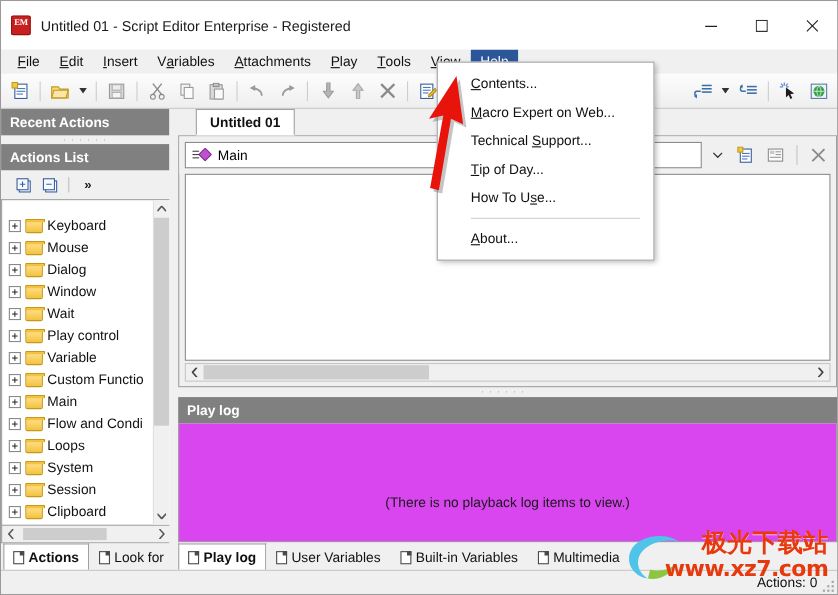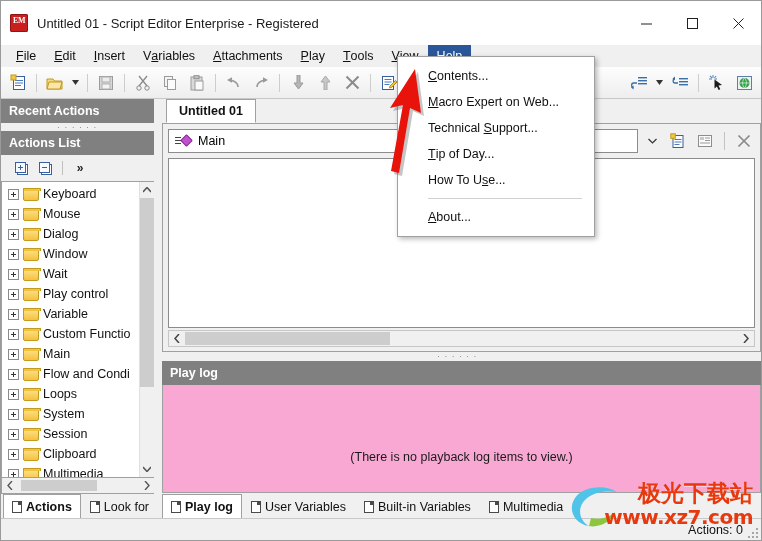--- a/index.html
+++ b/index.html
@@ -94,21 +94,21 @@
   .tt-btn { width:20px; height:20px; display:flex; align-items:center; justify-content:center; }
   .tt-sep { width:1px; height:14px; background:#c0c0c0; margin:0 3px; }
   .tt-chev { font-weight:bold; font-size:12px; color:#222; }
 
   .tree-wrap {
     flex:1 1 auto; display:flex; min-height:0;
     background:#ffffff; border:1px solid #a0a0a0; border-right:none;
     margin-left:0; position:relative; overflow:hidden;
   }
   .tree {
-    flex:1 1 auto; overflow:hidden; padding:2px 0 0 0;
+    flex:1 1 auto; overflow:hidden; padding:13px 0 0 0;
   }
   .tree-node {
     height:20px; display:flex; align-items:center; gap:4px; padding-left:6px;
     white-space:nowrap; font-size:12.5px; color:#111;
   }
   .expander {
     width:11px; height:11px; border:1px solid #8a8a8a; background:#fff;
     position:relative; flex:none;
   }
   .expander::before, .expander::after {
@@ -162,21 +162,21 @@
     position:absolute; inset:0; background:#fff; border:1px solid #4a4a4a;
   }
   .page-ico .corner {
     position:absolute; right:0; top:0; width:4px; height:4px;
     background:#4a4a4a;
   }
 
   
   .right-pane { flex:1 1 auto; display:flex; flex-direction:column; min-width:0; min-height:0; background:#f0f0f0; }
 
-  .doc-tabs { height:24px; flex:none; display:flex; align-items:flex-end; padding-left:12px; }
+  .doc-tabs { height:24px; flex:none; display:flex; align-items:flex-end; padding-left:24px; }
   .doc-tab {
     height:24px; display:flex; align-items:center; padding:0 12px;
     font-size:12.5px; font-weight:bold; color:#111;
     background:#ffffff; border:1px solid #a0a0a0; border-bottom:1px solid #fff;
     position:relative; z-index:3;
   }
 
   .editor-box {
     flex:1 1 auto; display:flex; flex-direction:column; min-height:0;
     border:1px solid #a0a0a0; background:#f0f0f0; margin:0 0 0 8px;
@@ -222,21 +222,21 @@
   .eh-thumb { position:absolute; left:0; top:1px; bottom:1px; width:37%; background:#cdcdcd; }
 
   .splitter { height:9px; flex:none; display:flex; align-items:center; justify-content:center; }
   .splitter .dots { font-size:7px; color:#6f6f6f; letter-spacing:1.5px; line-height:1; }
 
   .log-pane {
     flex:none; height:132px; display:flex; flex-direction:column;
     margin-left:8px;
   }
   .log-body {
-    flex:1 1 auto; background:#f9a8d4; border:1px solid #a0a0a0; border-top:none;
+    flex:1 1 auto; background:#d946ef; border:1px solid #a0a0a0; border-top:none;
     display:flex; align-items:center; justify-content:center;
     color:#1a1a1a; font-size:12.5px;
   }
   .log-empty { transform:translateY(18px); }
 
   .bottom-tabs {
     height:25px; flex:none; display:flex; align-items:flex-end;
     margin-left:8px; background:#f0f0f0;
   }
 

